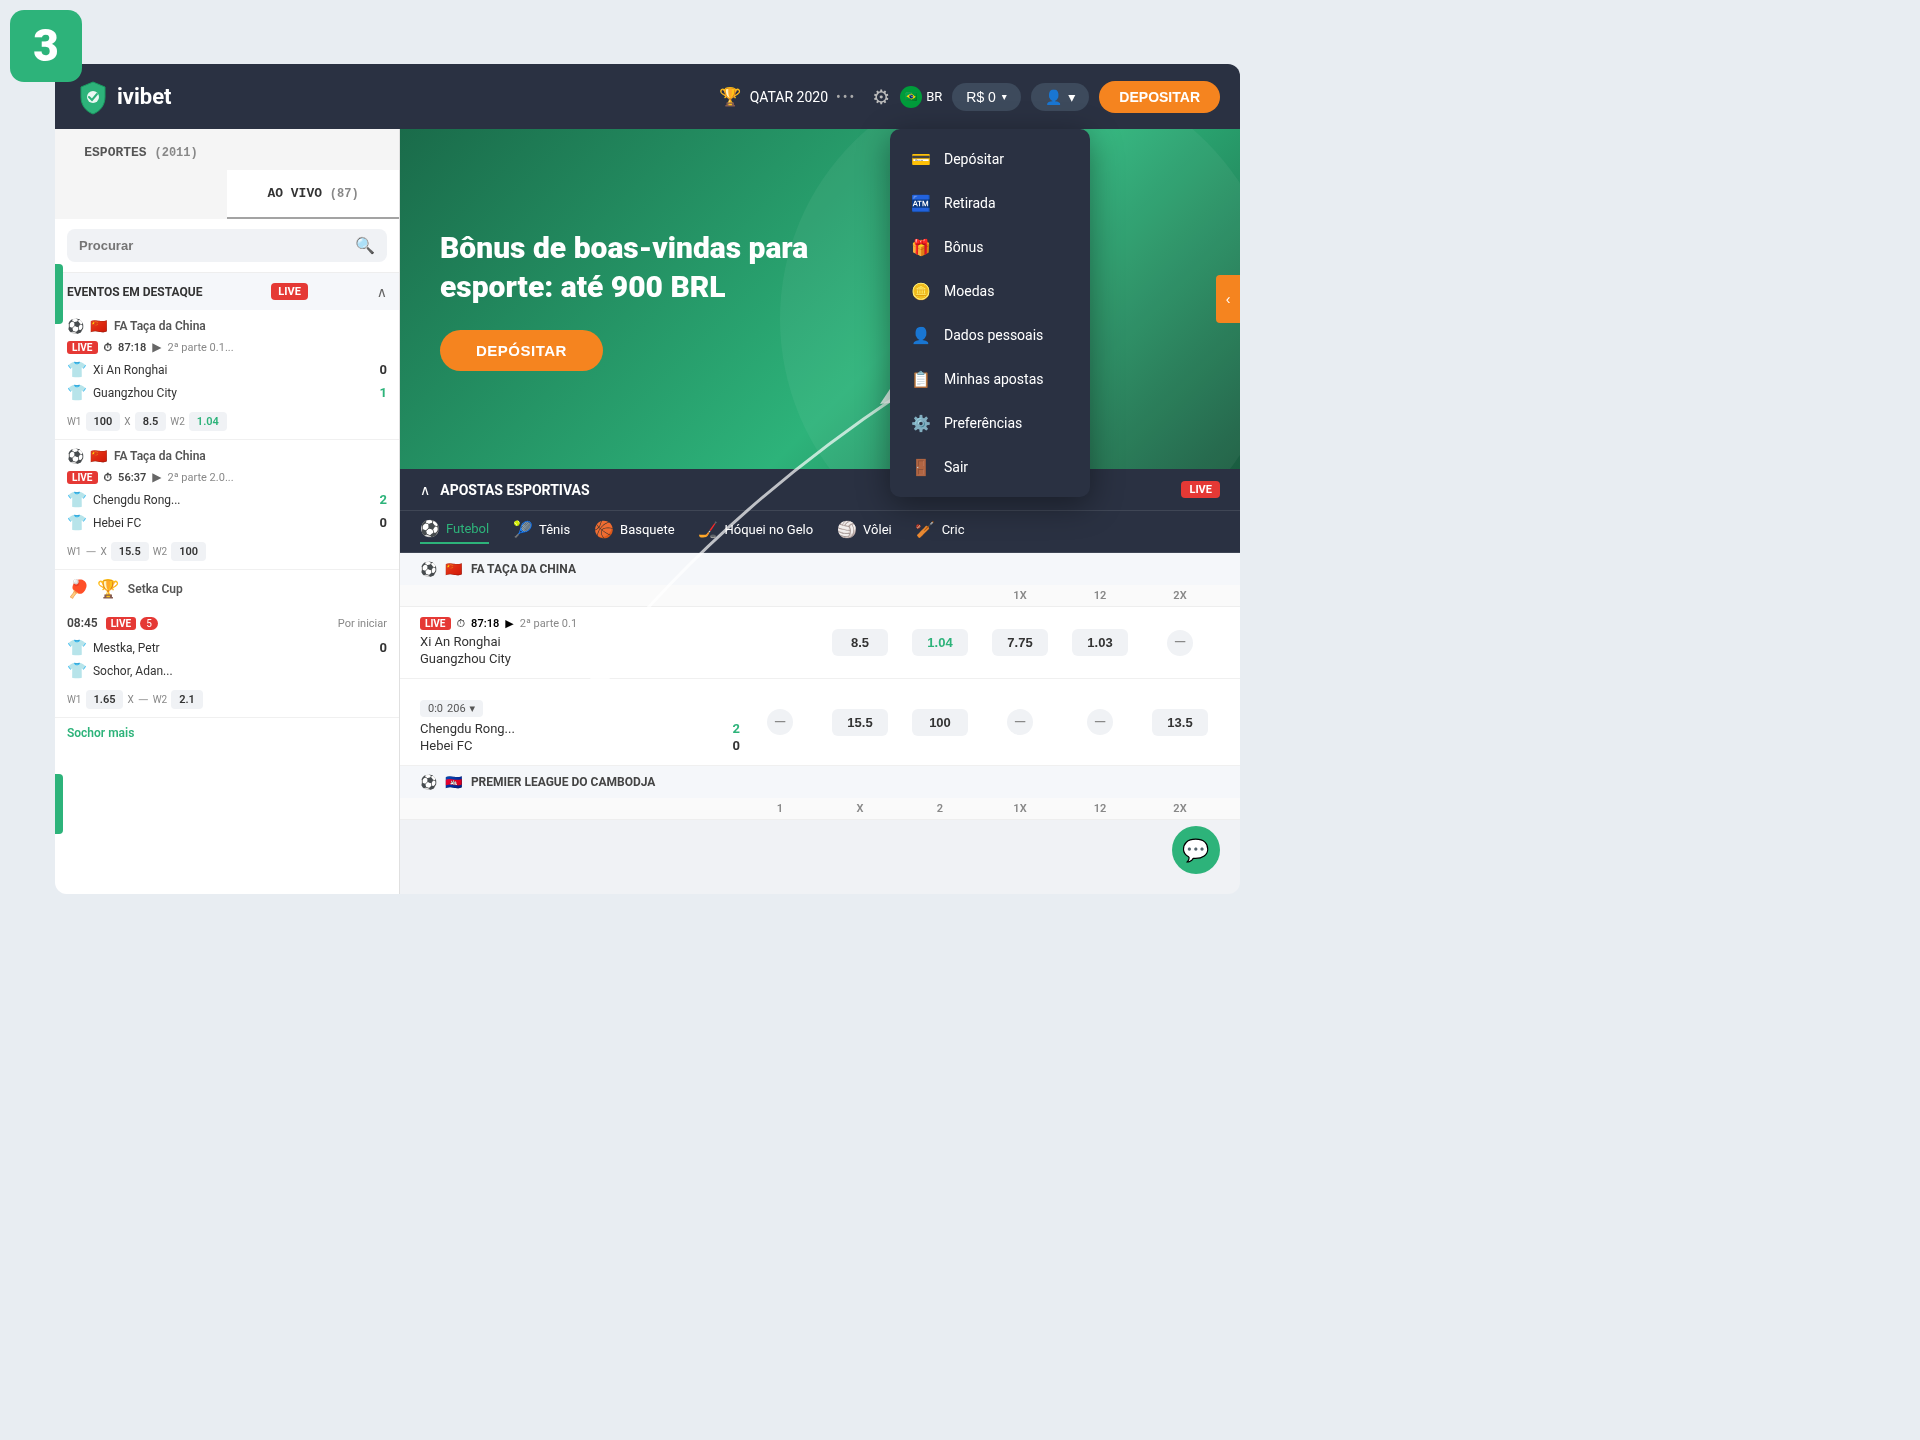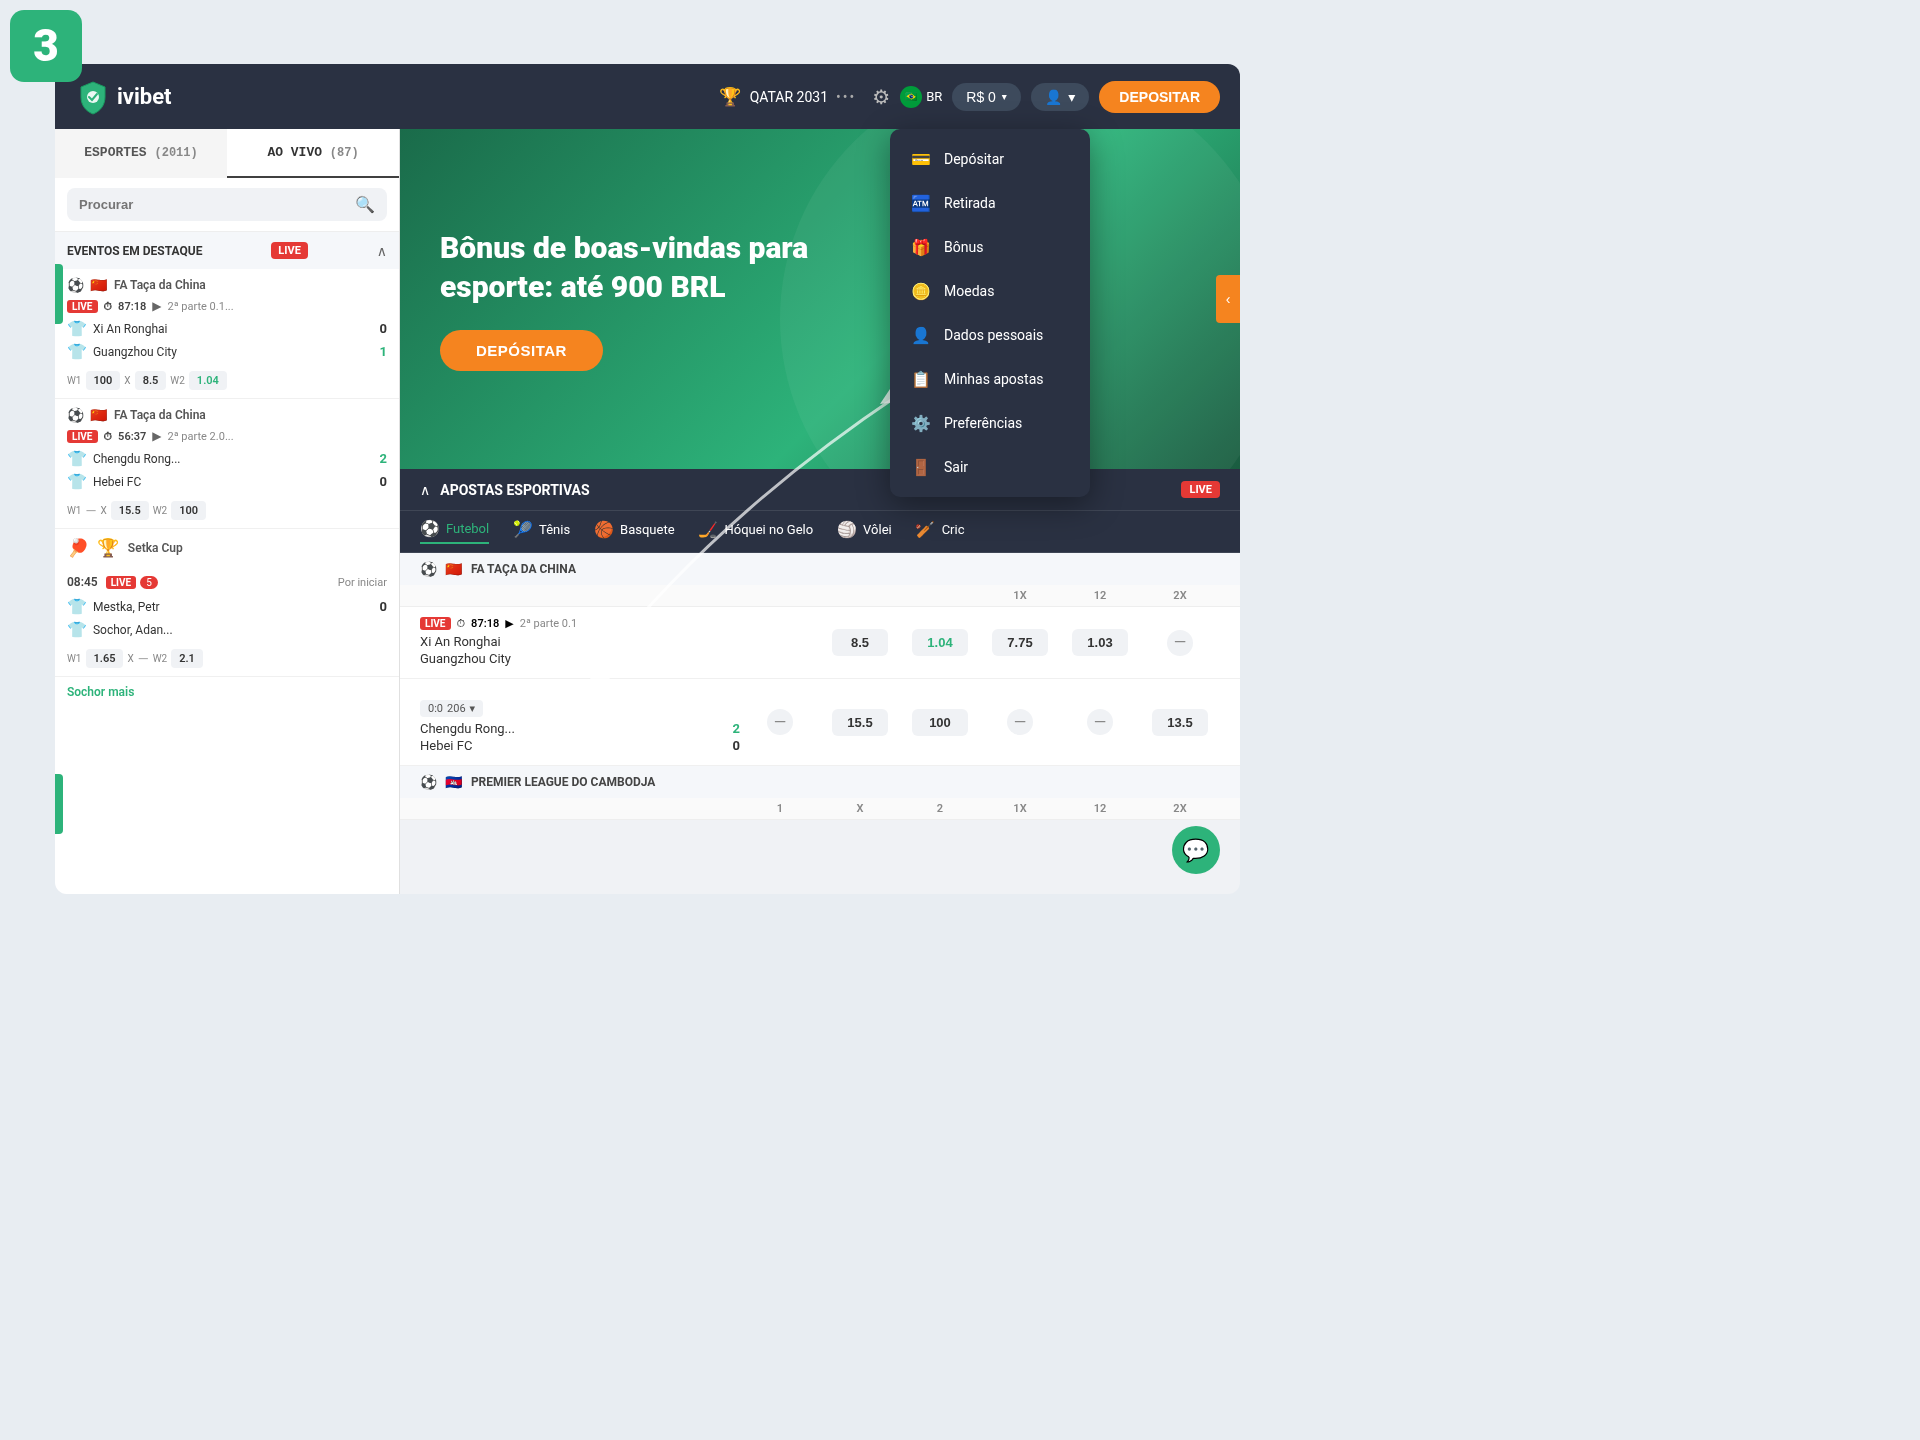--- a/index.html
+++ b/index.html
@@ -184,21 +184,22 @@
       font-weight: 600;
       color: #555;
       cursor: pointer;
       border-bottom: 2px solid transparent;
       font-family: Liberation Mono, monospace;
     }
 
     .sidebar-tab.active {
       background: white;
       color: #333;
-      border-bottom: 2px solid #404040;
+      border-bottom: 2px solid #a3a3a3;
+      margin-top: 41px;
     }
 
     .sidebar-tab .count {
       color: #888;
       font-size: 12px;
     }
 
     .search-box {
       padding: 10px 12px;
       background: white;
@@ -730,21 +731,21 @@
         <circle cx="18" cy="18" r="6" fill="white" opacity="0.9"></circle>
         <path d="M14 18l3 3 5-6" stroke="#2db37a" stroke-width="2" stroke-linecap="round"></path>
       </svg>
       <span class="logo-text">ivibet</span>
     </div>
 
     <div class="header-spacer"></div>
 
     <div class="header-trophy">
       <span class="trophy-icon">🏆</span>
-      <span>QATAR 2031</span>
+      <span>QATAR 2020</span>
       <span class="dots">•••</span>
     </div>
 
     <div class="header-actions">
       <button class="gear-btn">⚙</button>
       <div class="flag-br">
         <div class="flag-circle">🇧🇷</div>
         <span>BR</span>
       </div>
       <button class="balance-btn">

